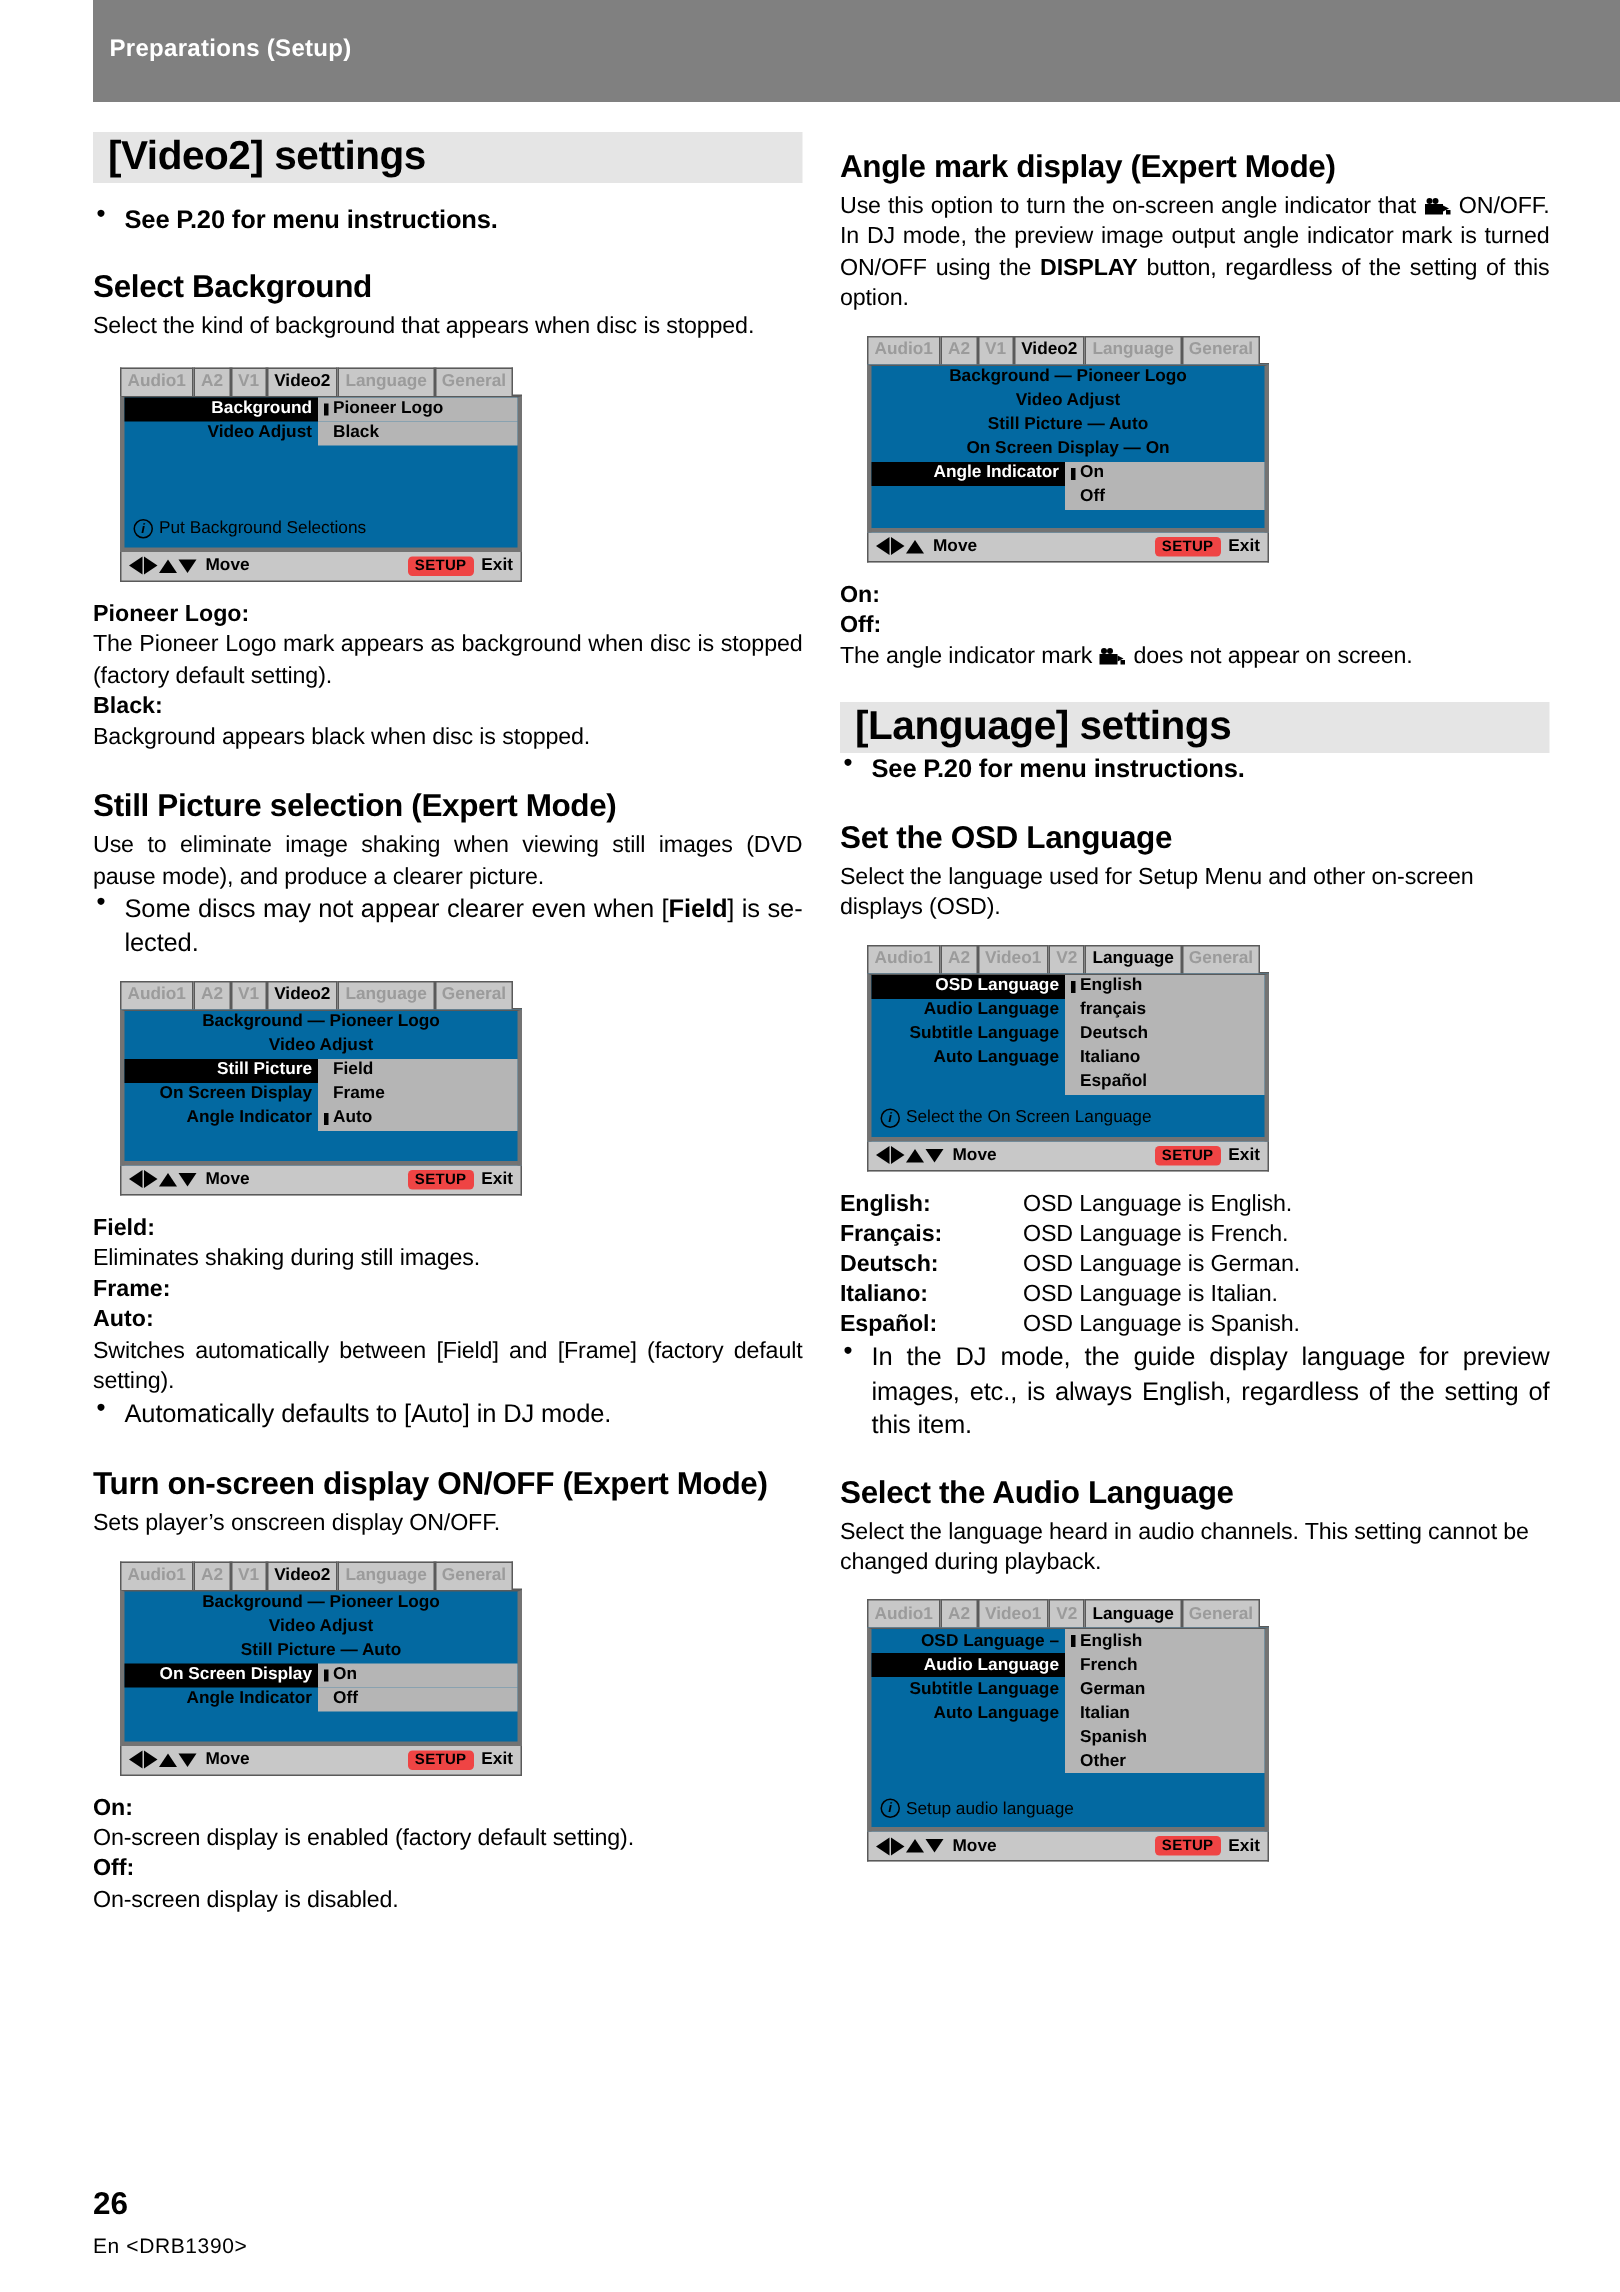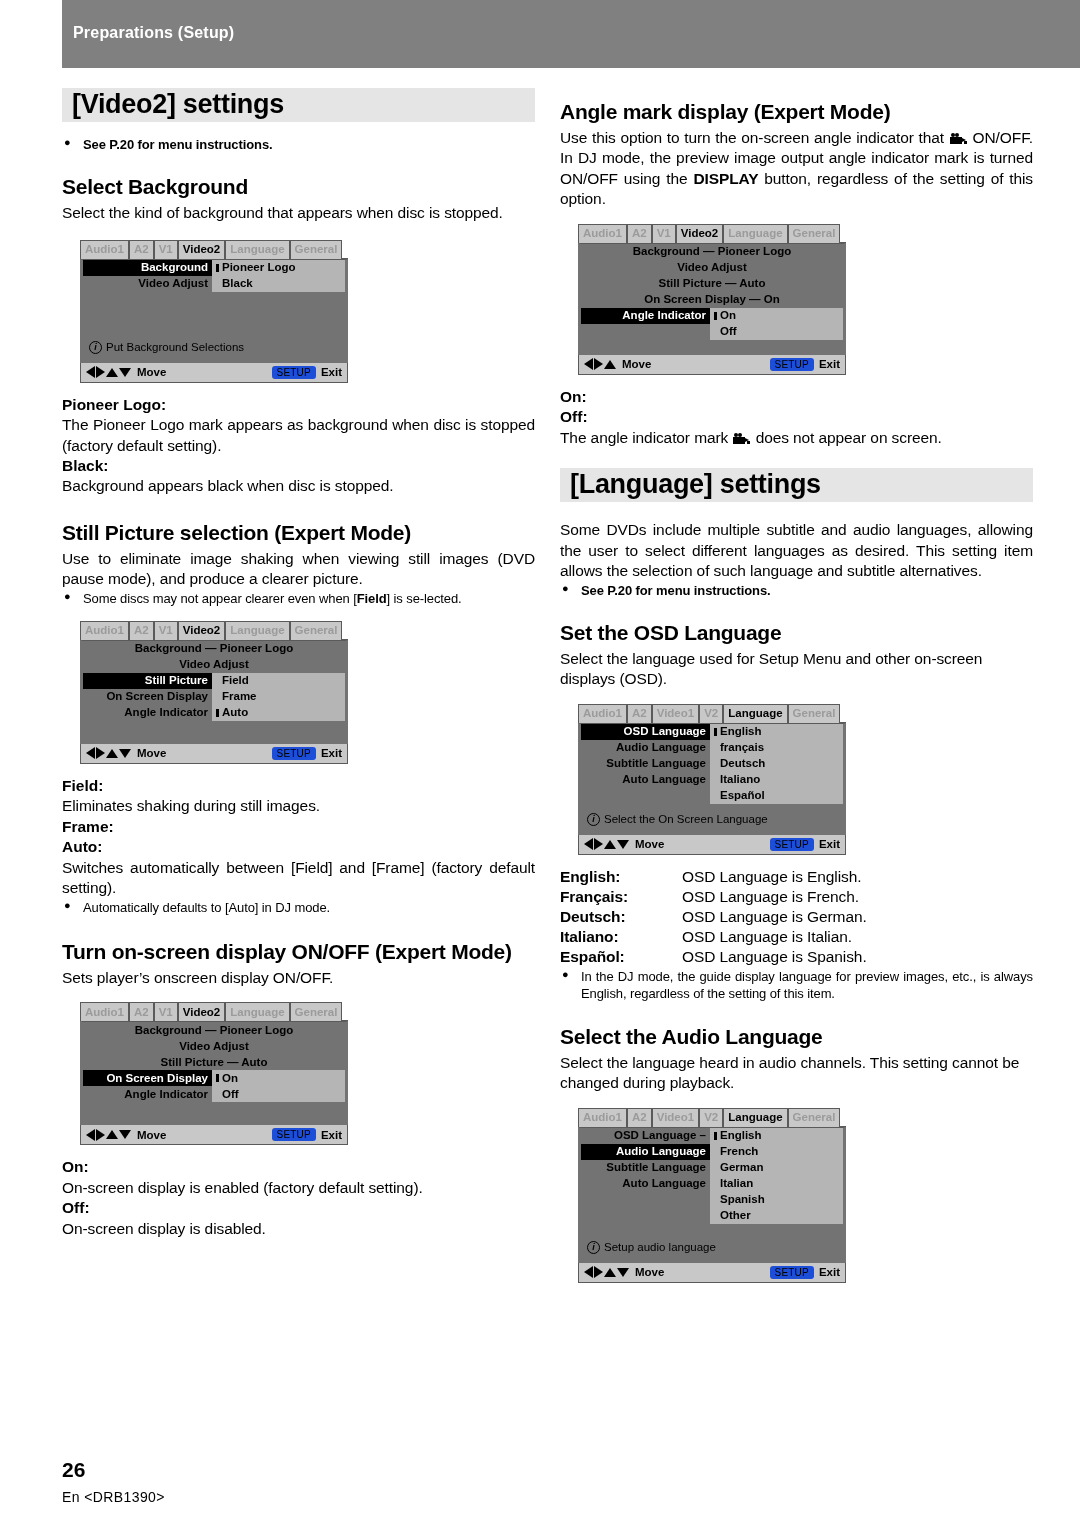--- a/index.html
+++ b/index.html
@@ -36,21 +36,21 @@
   h2.head{
     font-size:21px;font-weight:bold;margin:0;letter-spacing:-.25px;
   }
   p.body{
     font-size:15.5px;line-height:1.32;margin:0;text-align:justify;
     letter-spacing:-.1px;
   }
   p.body.nj{text-align:left;}
   .b{font-weight:bold;}
   .bullet-line{
-    font-size:13px;line-height:1.32;margin:0;position:relative;
+    font-size:17px;line-height:1.32;margin:0;position:relative;
     padding-left:21px;text-align:justify;letter-spacing:-.1px;
   }
   .bullet-line.nj{text-align:left;}
   .bullet-line:before{
     content:"\25CF";position:absolute;left:2px;top:-1px;font-size:11px;
   }
   .bullet-line.bold{font-weight:bold;}
   .term{font-size:15.5px;font-weight:bold;margin:0;line-height:1.32;}
 
   
@@ -71,21 +71,21 @@
     background:#c8c8c8;border:1px solid #5a5a5a;border-bottom:none;
     display:flex;align-items:center;justify-content:center;
     padding:0 4px;color:#9b9b9b;font-weight:bold;font-size:11.5px;
     line-height:1;box-sizing:border-box;
   }
   .osd .tab.on{background:#c8c8c8;color:#000;}
   .osd .tabs .spacer{flex:1 1 auto;border-bottom:1px solid #5a5a5a;}
 
   .osd .screen{
     border:3px solid #737373;border-top:1px solid #5a5a5a;
-    background:#737373;position:relative;height:104px;box-sizing:border-box;
+    background:#0369a1;position:relative;height:104px;box-sizing:border-box;
   }
   .osd .rows{position:absolute;left:0;top:0;width:100%;}
   .osd .row{display:flex;height:16px;align-items:stretch;}
   .osd .lbl{
     width:129px;text-align:right;padding-right:4px;box-sizing:border-box;
     font-weight:bold;display:flex;align-items:center;justify-content:flex-end;
     line-height:1;
   }
   .osd .row.sel .lbl{background:#000;color:#fff;}
   .osd .val{
@@ -116,21 +116,21 @@
   }
   .osd .arrows{display:flex;align-items:center;gap:1px;margin-right:6px;}
   .tri{width:0;height:0;display:inline-block;}
   .tri.l{border-top:6px solid transparent;border-bottom:6px solid transparent;border-right:9px solid #000;}
   .tri.r{border-top:6px solid transparent;border-bottom:6px solid transparent;border-left:9px solid #000;}
   .tri.u{border-left:6px solid transparent;border-right:6px solid transparent;border-bottom:9px solid #000;}
   .tri.d{border-left:6px solid transparent;border-right:6px solid transparent;border-top:9px solid #000;}
   .osd .mv{font-weight:bold;font-size:11.5px;}
   .osd .fspace{flex:1 1 auto;}
   .osd .setup{
-    background:#1d4ed8;border-radius:3px;padding:1px 5px;font-weight:normal;
+    background:#ef4444;border-radius:3px;padding:1px 5px;font-weight:bold;
     font-size:10px;letter-spacing:.2px;
   }
   .osd .exit{font-weight:bold;font-size:11.5px;margin-left:5px;}
 
   
   .camglyph{
     display:inline-block;width:17px;height:13px;position:relative;
     vertical-align:-2px;margin:0 1px;
   }
   .camglyph i{position:absolute;display:block;background:#000;}
@@ -391,21 +391,20 @@
     <div class="term">Off:</div>
     <p class="body nj"><span>The angle indicator mark</span>
       <span class="camglyph"><i class="r1"></i><i class="r2"></i><i class="body"></i><i class="lens"></i><i class="tag"></i></span>
       <span>does not appear on screen.</span></p>
   </div>
 
   <div class="banner" style="margin-top:20px;">
     <h1>[Language] settings</h1>
   </div>
 
-  <p class="body" style="margin-top:18px;">Some DVDs include multiple subtitle and audio languages, allowing the user to select different languages as desired. This setting item allows the selection of such language and subtitle alternatives.</p>
   <div class="bullet-line bold nj">See P.20 for menu instructions.</div>
 
   <h2 class="head" style="margin-top:22px;">Set the OSD Language</h2>
   <p class="body nj" style="margin-top:4px;">Select the language used for Setup Menu and other on-screen displays (OSD).</p>
 
   <div class="osd" id="osd-osd-language" style="margin-top:14px;margin-left:18px;">
       <div class="tabs">
         <div class="tab">Audio1</div>
         <div class="tab">A2</div>
         <div class="tab">Video1</div>

